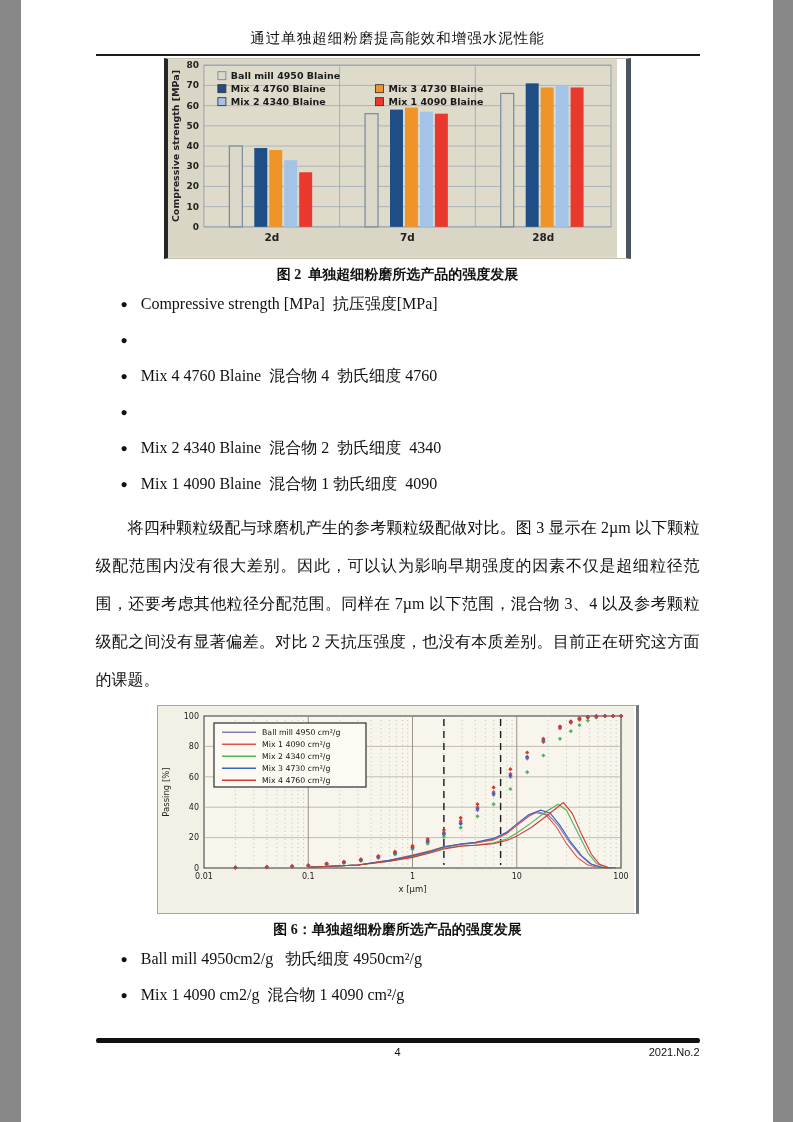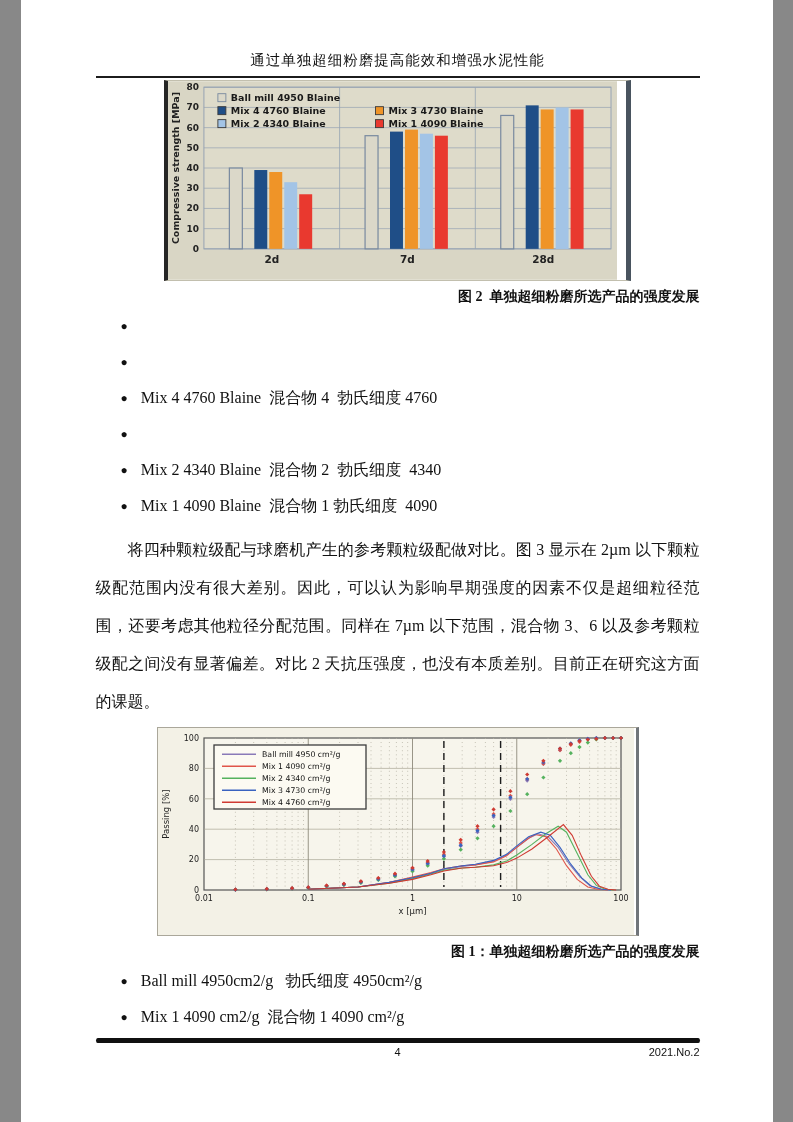--- a/index.html
+++ b/index.html
@@ -1,19 +1,19 @@
 <!DOCTYPE html>
 <html><head>
 <meta charset="utf-8">
 <style>
   html,body{margin:0;padding:0;background:#888;}
   .page{
     position:relative; width:752px; height:1122px; margin:0 auto;
     background:#ffffff; box-sizing:border-box;
-    padding:49px 73px 0 75px;
+    padding:27px 73px 0 75px;
     font-family:"Liberation Serif","DejaVu Serif",serif;
     color:#111;
   }
   .header-title{
     text-align:center; font-size:14.5px; letter-spacing:1px;
     line-height:22px; margin-bottom:5px;
   }
   .header-rule{ border-top:2px solid #1c1c1c; height:0; }
   figure{ margin:0; }
   .fig2-wrap{
@@ -21,21 +21,21 @@
     border-left:4px solid #262626; border-right:5px solid #49545f;
     border-top:1px solid #c2bfae; border-bottom:1px solid #c2bfae;
     line-height:0;
   }
   .fig3-wrap{
     width:478px; margin:6px auto 0 auto;
     border:1px solid #aaa79a; border-right:3px solid #70757a;
     line-height:0;
   }
   .caption{
-    text-align:right; font-weight:bold; font-size:14px;
+    text-align:center; font-weight:bold; font-size:14px;
     margin:7px 0 9px 0; white-space:pre-wrap;
   }
   ul.bullets{ list-style:none; margin:0; padding:0 0 0 25px; }
   ul.bullets li{
     display:flex; align-items:flex-start;
     font-size:16px; line-height:22px; margin-bottom:14px;
     white-space:pre-wrap;
   }
   ul.bullets li .dot{
     font-size:12px; line-height:22px; margin-right:13px; flex:0 0 auto;
@@ -117,29 +117,29 @@
         <rect x="50" y="38.5" width="8" height="8" fill="#a3c4e6" stroke="#3a3a3a" stroke-width="0.9"></rect>
         <text x="63" y="46" font-size="9.5" font-weight="bold" fill="#1a1a1a">Mix 2 4340 Blaine</text>
         <rect x="208" y="38.5" width="8" height="8" fill="#e9392f" stroke="#3a3a3a" stroke-width="0.9"></rect>
         <text x="221" y="46" font-size="9.5" font-weight="bold" fill="#1a1a1a">Mix 1 4090 Blaine</text>
         <text transform="translate(11,87) rotate(-90)" text-anchor="middle" font-size="9.5" font-weight="bold" fill="#222">Compressive strength [MPa]</text>
       </svg>
   </figure>
   <div class="caption">图 2  单独超细粉磨所选产品的强度发展</div>
 
   <ul class="bullets">
-    <li><span class="dot">●</span></li>
+    <li><span class="dot">●</span><span>Compressive strength [MPa]  抗压强度[MPa]</span></li>
     <li><span class="dot">●</span></li>
     <li><span class="dot">●</span><span>Mix 4 4760 Blaine  混合物 4  勃氏细度 4760</span></li>
     <li><span class="dot">●</span></li>
     <li><span class="dot">●</span><span>Mix 2 4340 Blaine  混合物 2  勃氏细度  4340</span></li>
     <li><span class="dot">●</span><span>Mix 1 4090 Blaine  混合物 1 勃氏细度  4090</span></li>
   </ul>
 
-  <p class="para">将四种颗粒级配与球磨机产生的参考颗粒级配做对比。图 3 显示在 2µm 以下颗粒级配范围内没有很大差别。因此，可以认为影响早期强度的因素不仅是超细粒径范围，还要考虑其他粒径分配范围。同样在 7µm 以下范围，混合物 3、6 以及参考颗粒级配之间没有显著偏差。对比 2 天抗压强度，也没有本质差别。目前正在研究这方面的课题。</p>
+  <p class="para">将四种颗粒级配与球磨机产生的参考颗粒级配做对比。图 3 显示在 2µm 以下颗粒级配范围内没有很大差别。因此，可以认为影响早期强度的因素不仅是超细粒径范围，还要考虑其他粒径分配范围。同样在 7µm 以下范围，混合物 3、4 以及参考颗粒级配之间没有显著偏差。对比 2 天抗压强度，也没有本质差别。目前正在研究这方面的课题。</p>
 
   <figure class="fig3-wrap">
     <svg id="line-chart" viewBox="0 0 476 207" width="476" height="207" xmlns="http://www.w3.org/2000/svg">
         <rect x="0" y="0" width="476" height="207" fill="#f3f1e6"></rect>
         <rect x="46" y="10" width="417" height="152" fill="#f7f5ec" stroke="#555" stroke-width="1.2"></rect>
         <line x1="77.4" x2="77.4" y1="10" y2="162" stroke="#b4b0a2" stroke-width="0.8" stroke-dasharray="0.9,3.2"></line>
         <line x1="95.7" x2="95.7" y1="10" y2="162" stroke="#b4b0a2" stroke-width="0.8" stroke-dasharray="0.9,3.2"></line>
         <line x1="108.8" x2="108.8" y1="10" y2="162" stroke="#b4b0a2" stroke-width="0.8" stroke-dasharray="0.9,3.2"></line>
         <line x1="118.9" x2="118.9" y1="10" y2="162" stroke="#b4b0a2" stroke-width="0.8" stroke-dasharray="0.9,3.2"></line>
         <line x1="127.1" x2="127.1" y1="10" y2="162" stroke="#b4b0a2" stroke-width="0.8" stroke-dasharray="0.9,3.2"></line>
@@ -333,21 +333,21 @@
         <line x1="64" x2="98" y1="50.3" y2="50.3" stroke="#55b25e" stroke-width="1.5"></line>
         <text x="104" y="53" font-size="7.8" fill="#111">Mix 2 4340 cm²/g</text>
         <line x1="64" x2="98" y1="62.3" y2="62.3" stroke="#3a63c0" stroke-width="1.5"></line>
         <text x="104" y="65" font-size="7.8" fill="#111">Mix 3 4730 cm²/g</text>
         <line x1="64" x2="98" y1="74.3" y2="74.3" stroke="#cf3a32" stroke-width="1.5"></line>
         <text x="104" y="77" font-size="7.8" fill="#111">Mix 4 4760 cm²/g</text>
         <text x="254.5" y="186" text-anchor="middle" font-size="8.5" fill="#222">x [µm]</text>
         <text transform="translate(11,86) rotate(-90)" text-anchor="middle" font-size="8.5" fill="#222">Passing [%]</text>
       </svg>
   </figure>
-  <div class="caption">图 1：单独超细粉磨所选产品的强度发展</div>
+  <div class="caption">图 6：单独超细粉磨所选产品的强度发展</div>
 
   <ul class="bullets">
     <li><span class="dot">●</span><span>Ball mill 4950cm2/g   勃氏细度 4950cm²/g</span></li>
     <li><span class="dot">●</span><span>Mix 1 4090 cm2/g  混合物 1 4090 cm²/g</span></li>
   </ul>
 
   <div class="footer">
     <div class="footer-rule"></div>
     <div class="footer-row">
       <span class="pageno">4</span>

